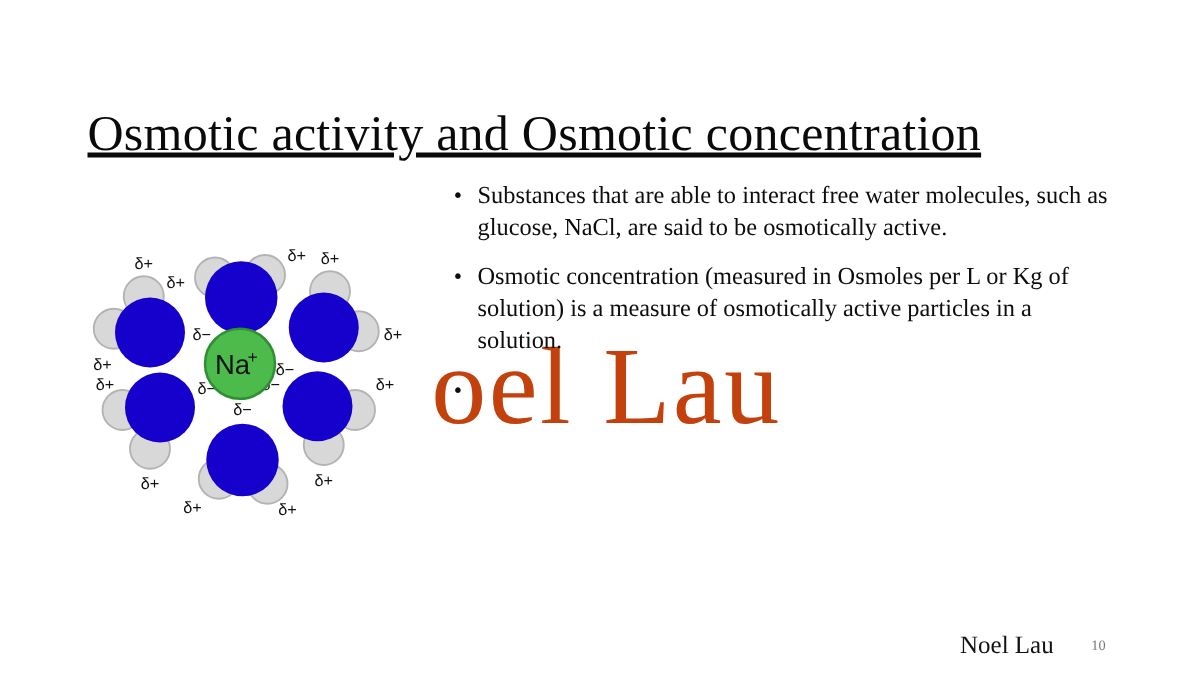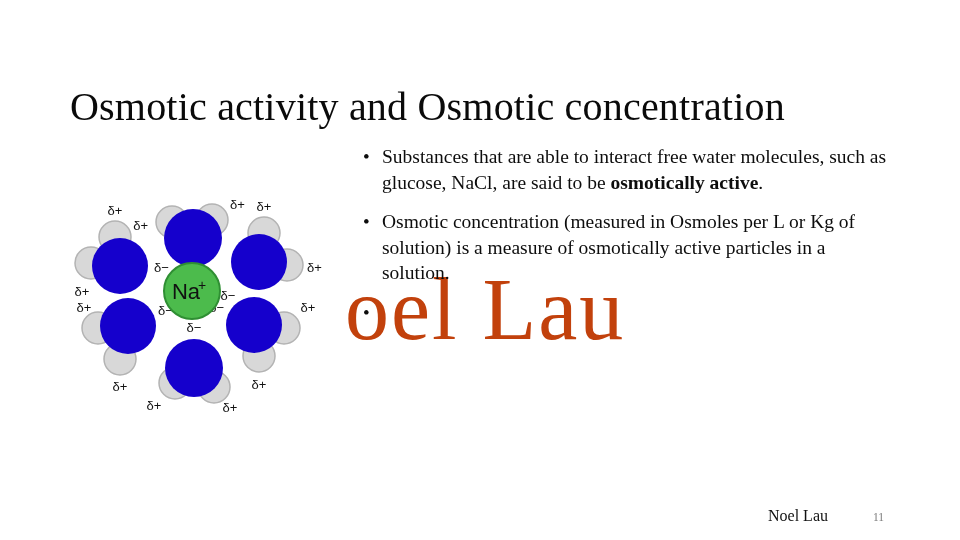--- a/index.html
+++ b/index.html
@@ -49,20 +49,21 @@
     top: 55px;
     width: 830px;
     font-family: "Liberation Serif", serif;
     font-size: 40px;
     line-height: 50px;
     font-weight: normal;
     color: #0a0a0a;
     letter-spacing: 0.2px;
     white-space: nowrap;
     z-index: 3;
+    text-decoration: underline;
   }
 
   
   #body-text {
     position: absolute;
     left: 358px;
     top: 144px;
     width: 530px;
     z-index: 3;
   }
@@ -76,21 +77,21 @@
     color: #0d0d0d;
   }
   .bullet:last-child { margin-bottom: 0; }
   .bullet .dot {
     position: absolute;
     left: 5px;
     top: 0;
     font-size: 19px;
     line-height: 25.5px;
   }
-  .bullet b { font-weight: bold; }
+  .bullet b { font-weight: normal; }
 
   
   #diagram {
     position: absolute;
     left: 62px;
     top: 160px;
     width: 272px;
     height: 262px;
     z-index: 2;
   }
@@ -106,21 +107,21 @@
     line-height: 16px;
     color: #111111;
     white-space: nowrap;
     z-index: 3;
   }
   #footer-author {
     position: absolute;
     left: 768px;
     top: 506px;
     font-family: "Liberation Serif", serif;
-    font-size: 16px;
+    font-size: 20px;
     line-height: 20px;
     color: #111111;
     white-space: nowrap;
     z-index: 3;
   }
   #slide-number {
     position: absolute;
     left: 873px;
     top: 509px;
     font-family: "Liberation Serif", serif;
@@ -230,15 +231,15 @@
       <span class="dot">•</span><span>Osmotic concentration (measured in Osmoles per L or Kg of solution) is a measure of osmotically active particles in a solution.</span>
     </div>
 
     <div class="bullet">
       <span class="dot">•</span>
     </div>
 
   </div>
 
   <div id="footer-author">Noel Lau</div>
-  <div id="slide-number">11</div>
+  <div id="slide-number">10</div>
 
 </div>
 
 </body></html>

